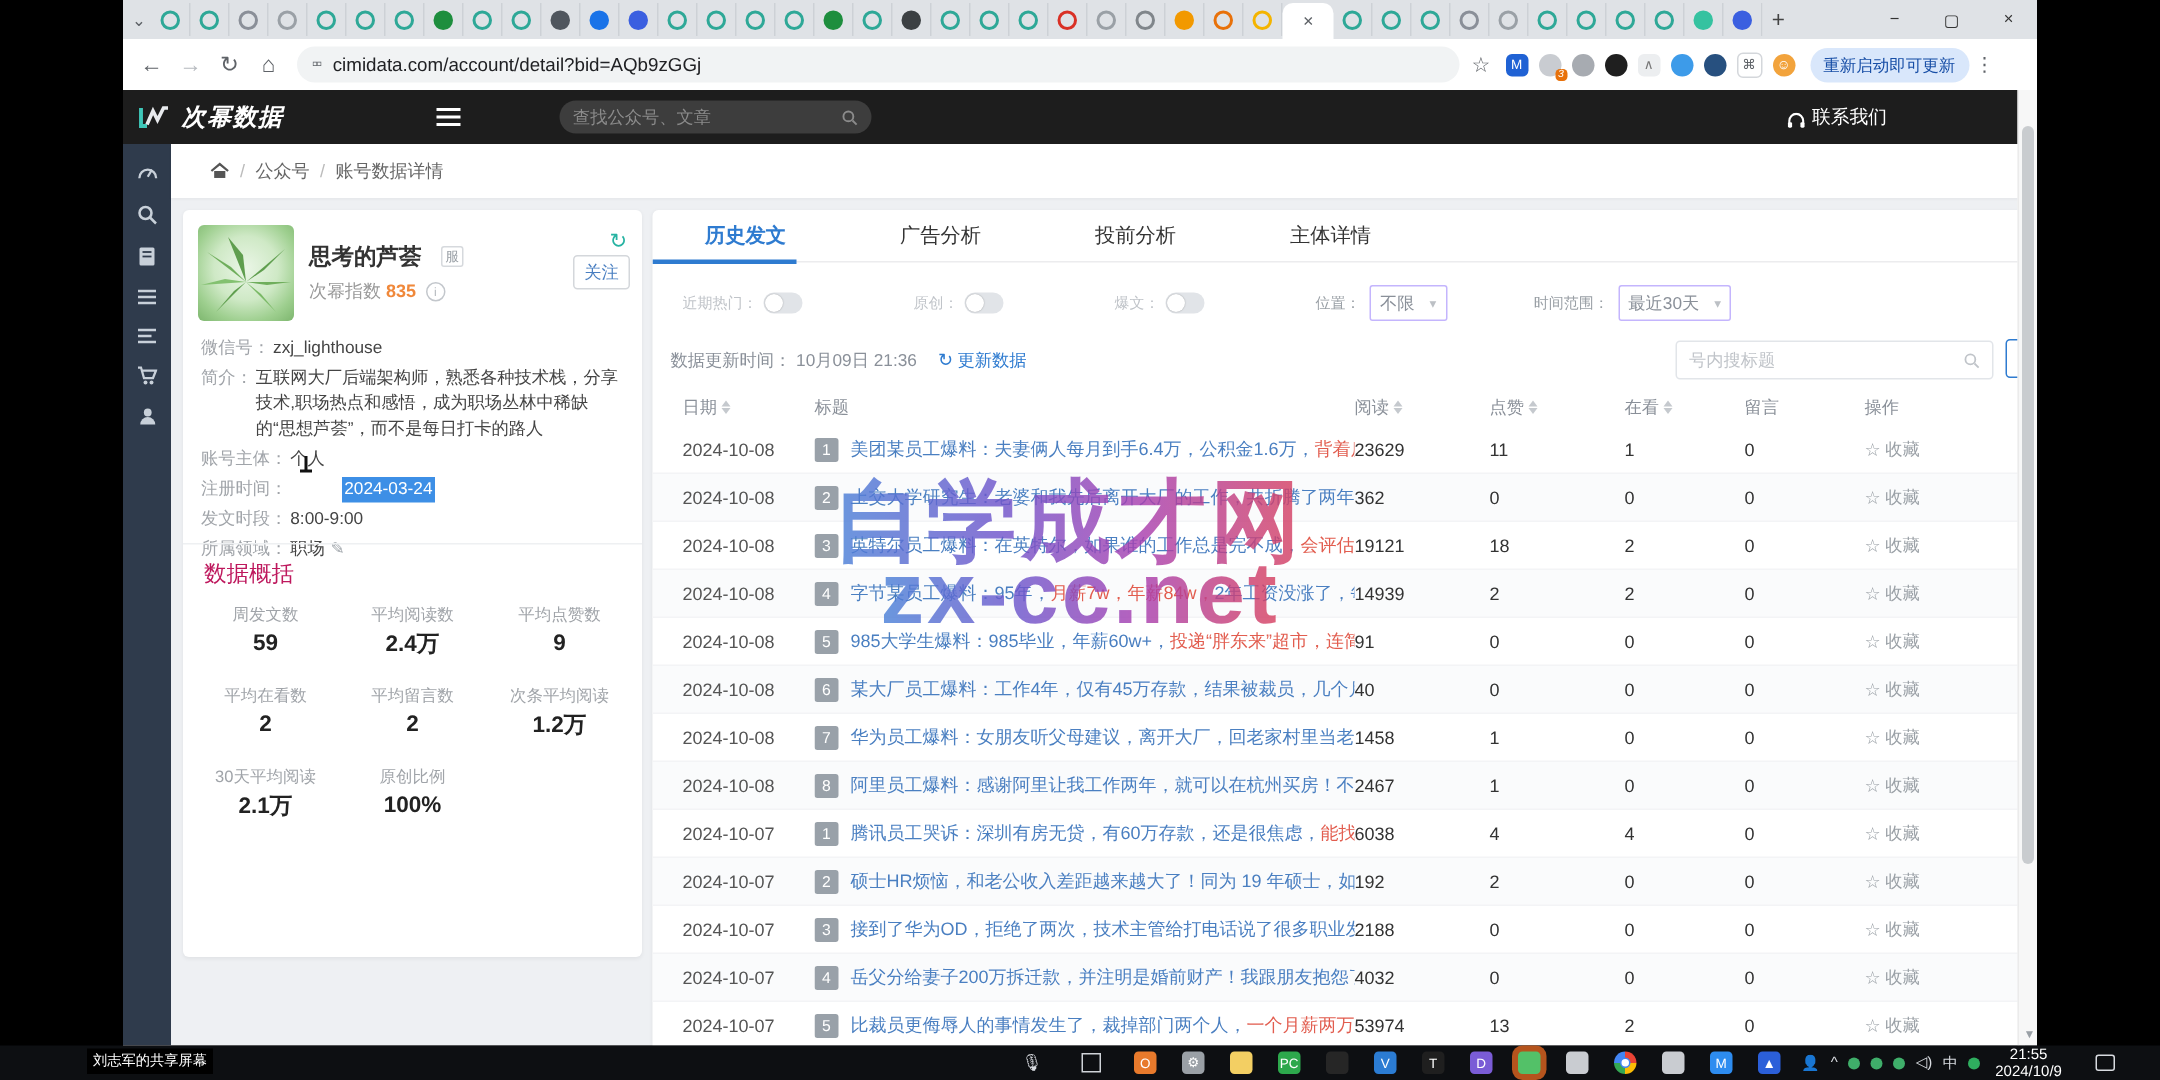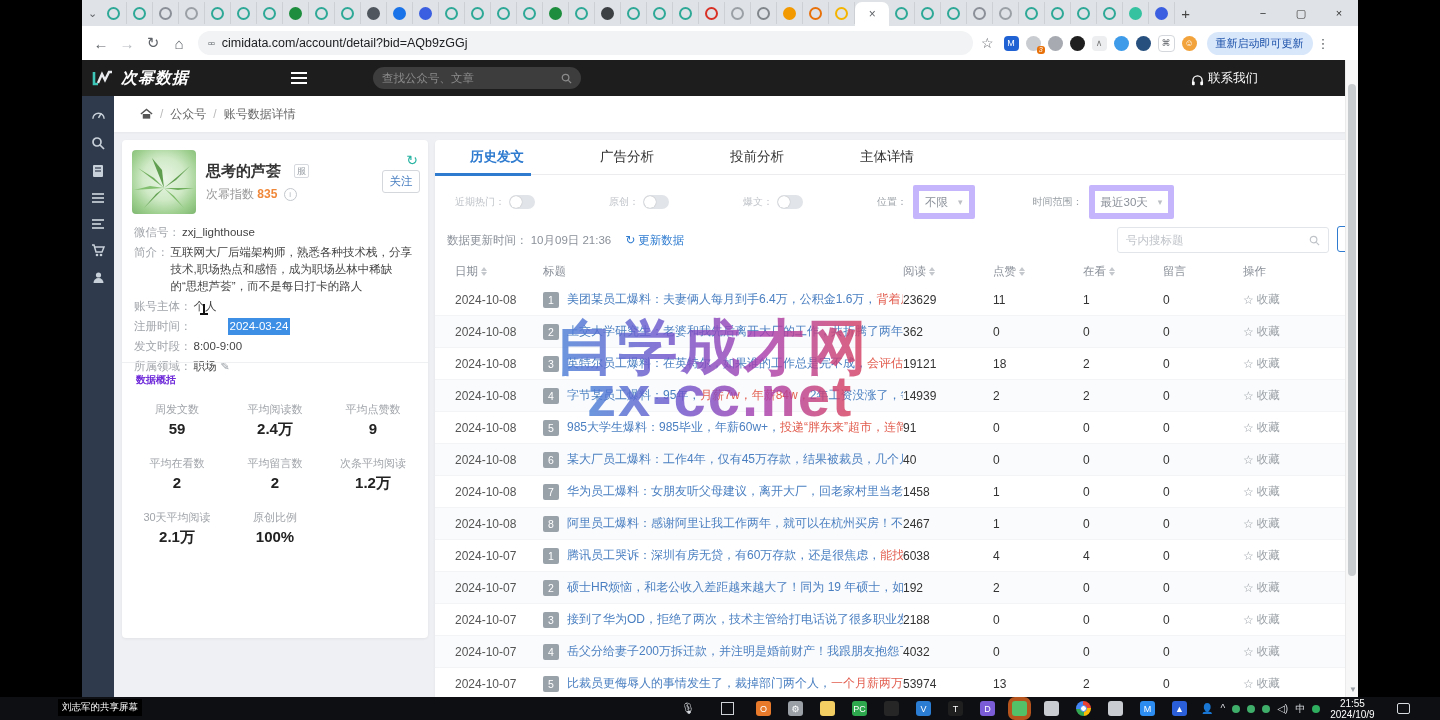--- a/index.html
+++ b/index.html
@@ -61,38 +61,38 @@
   #fields{position:absolute;left:12px;top:84px;width:284px;}
   .frow{display:flex;font-size:11.5px;line-height:17px;margin-bottom:3px;}
   .flabel{color:#a0a4a9;white-space:nowrap;flex:0 0 auto;}
   .fval{color:#444;margin-left:2px;}
   .fval.sel{background:#3d8fe6;color:#fff;padding:0 2px;margin-left:36px;}
   .pencil{color:#9aa0a6;font-size:11px;margin-left:4px;}
   #ibeam{position:absolute;left:78px;top:164px;width:8px;height:10px;}
   #ibeam:before{content:"";position:absolute;left:3px;top:0;width:1.5px;height:10px;background:#111;}
   #ibeam:after{content:"";position:absolute;left:0;top:9px;width:8px;height:1.5px;background:#111;}
   #carddivider{position:absolute;left:0;top:222px;width:306px;height:1px;background:#eef0f2;}
-  #sumtitle{position:absolute;left:14px;top:233px;font-size:10px;font-weight:bold;color:#6d28d9;}
+  #sumtitle{position:absolute;left:14px;top:233px;font-size:15px;font-weight:normal;color:#be185d;}
   #stats{position:absolute;left:6px;top:262px;width:294px;display:grid;grid-template-columns:1fr 1fr 1fr;row-gap:17px;}
   .stat{text-align:center;}
   .stat .sl{font-size:11px;color:#a0a4a9;}
   .stat .sv{font-size:15px;font-weight:bold;color:#222;margin-top:3px;}
   
   #panel{position:absolute;left:353px;top:80px;width:915px;height:557px;background:#fff;border-radius:4px 4px 0 0;box-shadow:0 1px 3px rgba(0,0,0,.06);overflow:hidden;}
   #ptabs{position:absolute;left:0;top:0;width:915px;height:35px;border-bottom:1px solid #ececee;display:flex;align-items:center;padding-left:35px;box-sizing:border-box;gap:76px;}
   .ptab{font-size:13.5px;color:#333;}
   .ptab.active{color:#2e7bd0;font-weight:bold;}
   #tabline{position:absolute;left:0;top:33px;width:96px;height:2.5px;background:#2e7bd0;}
   #filters{position:absolute;left:20px;top:50px;width:880px;height:24px;display:flex;align-items:center;}
   .tlabel{font-size:10px;color:#c0c4c9;}
   .toggle{width:26px;height:14px;border-radius:7px;background:#e1e4e8;position:relative;margin:0 0 0 4px;flex:0 0 auto;}
   .toggle:before{content:"";position:absolute;left:1px;top:1px;width:12px;height:12px;border-radius:50%;background:#fff;box-shadow:0 0 1px rgba(0,0,0,.35);}
   .fgap{width:74px;flex:0 0 auto;}
   .selwrap{display:flex;align-items:center;margin-left:0;}
-  .selbox{border:6px solid #c4b5fd;border-radius:2px;height:22px;display:flex;align-items:center;padding:0 6px;margin-left:6px;color:#8a9099;font-size:11.5px;gap:10px;}
+  .selbox{border:1px solid #c4b5fd;border-radius:2px;height:22px;display:flex;align-items:center;padding:0 6px;margin-left:6px;color:#8a9099;font-size:11.5px;gap:10px;}
   .caret{color:#bcc0c5;font-size:9px;}
   #updrow{position:absolute;left:12px;top:86px;width:891px;height:28px;display:flex;align-items:center;}
   #updlabel{font-size:11.5px;color:#8a9099;}
   #updrefresh{font-size:11.5px;color:#2e7bd0;margin-left:14px;display:flex;align-items:center;gap:3px;}
   #insearch{position:absolute;left:670px;width:212px;height:26px;border:1px solid #e2e5e9;border-radius:3px;display:flex;align-items:center;justify-content:space-between;padding:0 8px;box-sizing:border-box;}
   #insearch span{color:#c0c4c9;font-size:11.5px;}
   .expbtn{position:absolute;left:890px;top:0;width:76px;height:26px;border:1px solid #2e7bd0;border-radius:3px;color:#2e7bd0;font-size:11.5px;display:flex;align-items:center;justify-content:center;gap:4px;background:#fff;box-sizing:border-box;}
   
   .trow{display:grid;grid-template-columns:88px 360px 90px 90px 80px 80px 1fr;align-items:center;padding:0 0 0 20px;height:32px;box-sizing:border-box;}
   #thead{position:absolute;left:0;top:118px;width:915px;height:26px;color:#8a9099;font-size:11.5px;}

